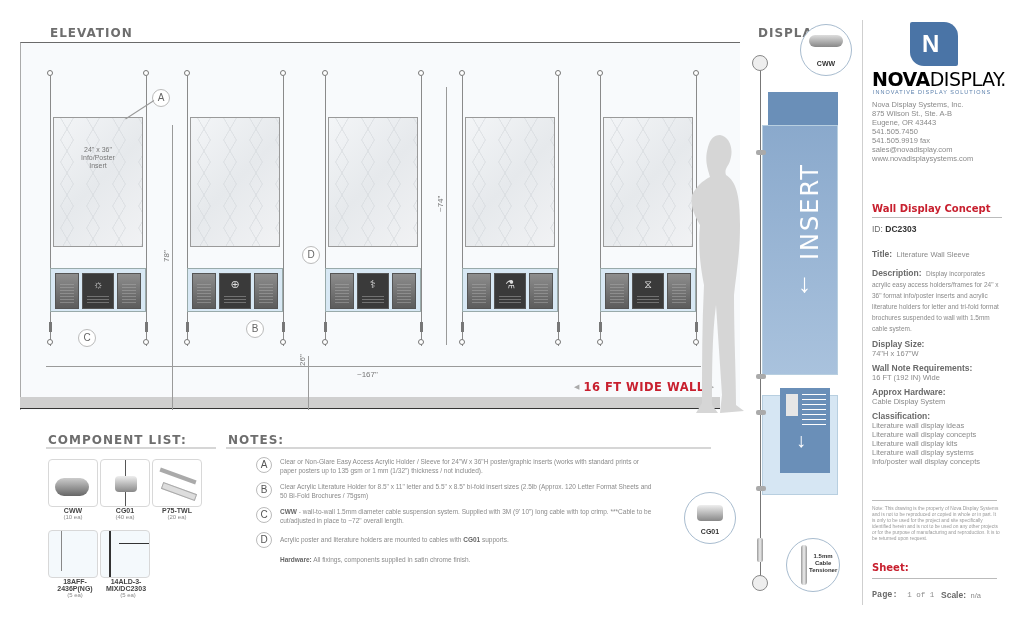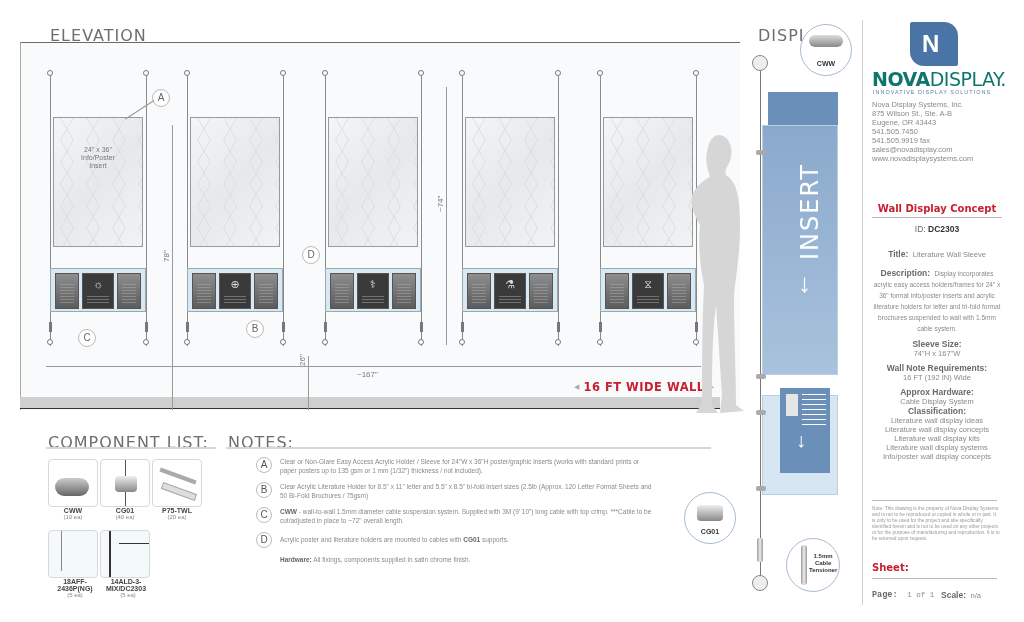--- a/index.html
+++ b/index.html
@@ -1,19 +1,19 @@
 <!DOCTYPE html>
 <html><head>
 <meta charset="utf-8">
 <style>
   * { box-sizing: border-box; margin: 0; padding: 0; }
   html, body { width: 1024px; height: 622px; background: #ffffff; overflow: hidden; }
   body { position: relative; font-family: "Liberation Sans", "DejaVu Sans", sans-serif; color: #6b6b6b; }
   .abs { position: absolute; }
-  .section-title { font-family: "DejaVu Sans", sans-serif; font-size: 16px; letter-spacing: 1px; color: #6e6e6e; font-weight: normal; }
+  .section-title { font-family: "DejaVu Sans", sans-serif; font-size: 12px; letter-spacing: 1px; color: #6e6e6e; font-weight: bold; }
   .wall { left: 20px; top: 42px; width: 720px; height: 368px; background: #f8fafc; border-top: 1.5px solid #6a6a6a; border-left: 1px solid #aaa; }
   .floor { left: 20px; top: 397px; width: 700px; height: 12px; background: #cfcfcf; border-bottom: 1.5px solid #333; }
   .cable { width: 1px; background: #8a8a8a; }
   .anchor { width: 6px; height: 6px; border-radius: 50%; border: 1px solid #777; background: #fff; }
   .poster { background: linear-gradient(135deg, #f3f5f7 0%, #e6e9ec 50%, #f1f2f4 100%); border: 1px solid #9a9a9a; overflow: hidden; }
   .tri-bg { position: absolute; inset: 0; opacity: .55;
      background-image:
        linear-gradient(60deg, transparent 48%, #d4d8dc 49%, #d4d8dc 51%, transparent 52%),
        linear-gradient(-60deg, transparent 48%, #d4d8dc 49%, #d4d8dc 51%, transparent 52%),
        linear-gradient(0deg, transparent 48%, #dcdfe2 49%, #dcdfe2 51%, transparent 52%);
@@ -293,47 +293,47 @@
   <div class="note-row">
     <div class="note-letter">D</div>
     <div class="note-text" style="padding-top:3px;"><span>Acrylic poster and literature holders are mounted to cables with </span><b>CG01</b><span> supports.</span></div>
   </div>
   <div class="note-text" style="margin-left:24px;"><b>Hardware:</b><span> All fixings, components supplied in satin chrome finish.</span></div>
 </div>
 
 <div class="abs" style="left:910px;top:22px;width:48px;height:44px;background:#4a74a6;border-radius:2px 14px 2px 14px;">
   <div style="position:absolute;left:12px;top:10px;color:#fff;font-size:24px;font-weight:bold;line-height:24px;">N</div>
 </div>
-<div class="abs" style="left:872px;top:68px;font-size:19px;letter-spacing:-.5px;color:#0f766e;font-family:'DejaVu Sans',sans-serif;">
+<div class="abs" style="left:872px;top:68px;font-size:19px;letter-spacing:-.5px;color:#000000;font-family:'DejaVu Sans',sans-serif;">
   <b>NOVA</b><span style="font-weight:normal;">DISPLAY.</span>
 </div>
 <div class="abs" style="left:873px;top:89px;font-size:5.5px;letter-spacing:1px;color:#5a7fab;">INNOVATIVE DISPLAY SOLUTIONS</div>
 
 <div class="abs right-col" style="top:100px;">
   <div class="rc-val">Nova Display Systems, Inc.</div>
   <div class="rc-val">875 Wilson St., Ste. A-B</div>
   <div class="rc-val">Eugene, OR 43443</div>
   <div class="rc-val">541.505.7450</div>
   <div class="rc-val">541.505.9919 fax</div>
   <div class="rc-val">sales@novadisplay.com</div>
   <div class="rc-val">www.novadisplaysystems.com</div>
 </div>
 
-<div class="abs right-col" style="top:203px;text-align:center;">
+<div class="abs right-col" style="top:203px;">
   <div class="rc-red">Wall Display Concept</div>
   <div class="hr" style="height:1px;background:#bbb;margin:3px 0 6px;"></div>
   <div class="rc-label" style="margin-bottom:9px;"><span style="font-weight:normal;">ID:</span> <span style="color:#333;">DC2303</span></div>
   <div style="margin-bottom:6px;"><span class="rc-label">Title:</span> <span class="rc-val">Literature Wall Sleeve</span></div>
   <div style="margin-bottom:6px;line-height:8px;"><span class="rc-label">Description:</span> <span class="rc-val" style="font-size:6.5px;">Display incorporates acrylic easy access holders/frames for 24" x 36" format info/poster inserts and acrylic literature holders for letter and tri-fold format brochures suspended to wall with 1.5mm cable system.</span></div>
-  <div class="rc-label">Sleeve Size:</div>
+  <div class="rc-label">Display Size:</div>
   <div class="rc-val" style="margin-bottom:5px;">74"H x 167"W</div>
   <div class="rc-label">Wall Note Requirements:</div>
   <div class="rc-val" style="margin-bottom:5px;">16 FT (192 IN) Wide</div>
   <div class="rc-label">Approx Hardware:</div>
-  <div class="rc-val" style="">Cable Display System</div>
+  <div class="rc-val" style="margin-bottom:5px;">Cable Display System</div>
   <div class="rc-label">Classification:</div>
   <div class="rc-val">Literature wall display ideas</div>
   <div class="rc-val">Literature wall display concepts</div>
   <div class="rc-val">Literature wall display kits</div>
   <div class="rc-val">Literature wall display systems</div>
   <div class="rc-val">Info/poster wall display concepts</div>
 </div>
 
 <div class="abs hr" style="left:872px;top:500px;width:125px;height:1px;background:#bbb;"></div>
 <div class="abs" style="left:872px;top:506px;width:128px;font-size:4.8px;line-height:6px;color:#999;">Note: This drawing is the property of Nova Display Systems and is not to be reproduced or copied in whole or in part. It is only to be used for the project and site specifically identified herein and is not to be used on any other projects or for the purpose of manufacturing and reproduction. It is to be returned upon request.</div>

